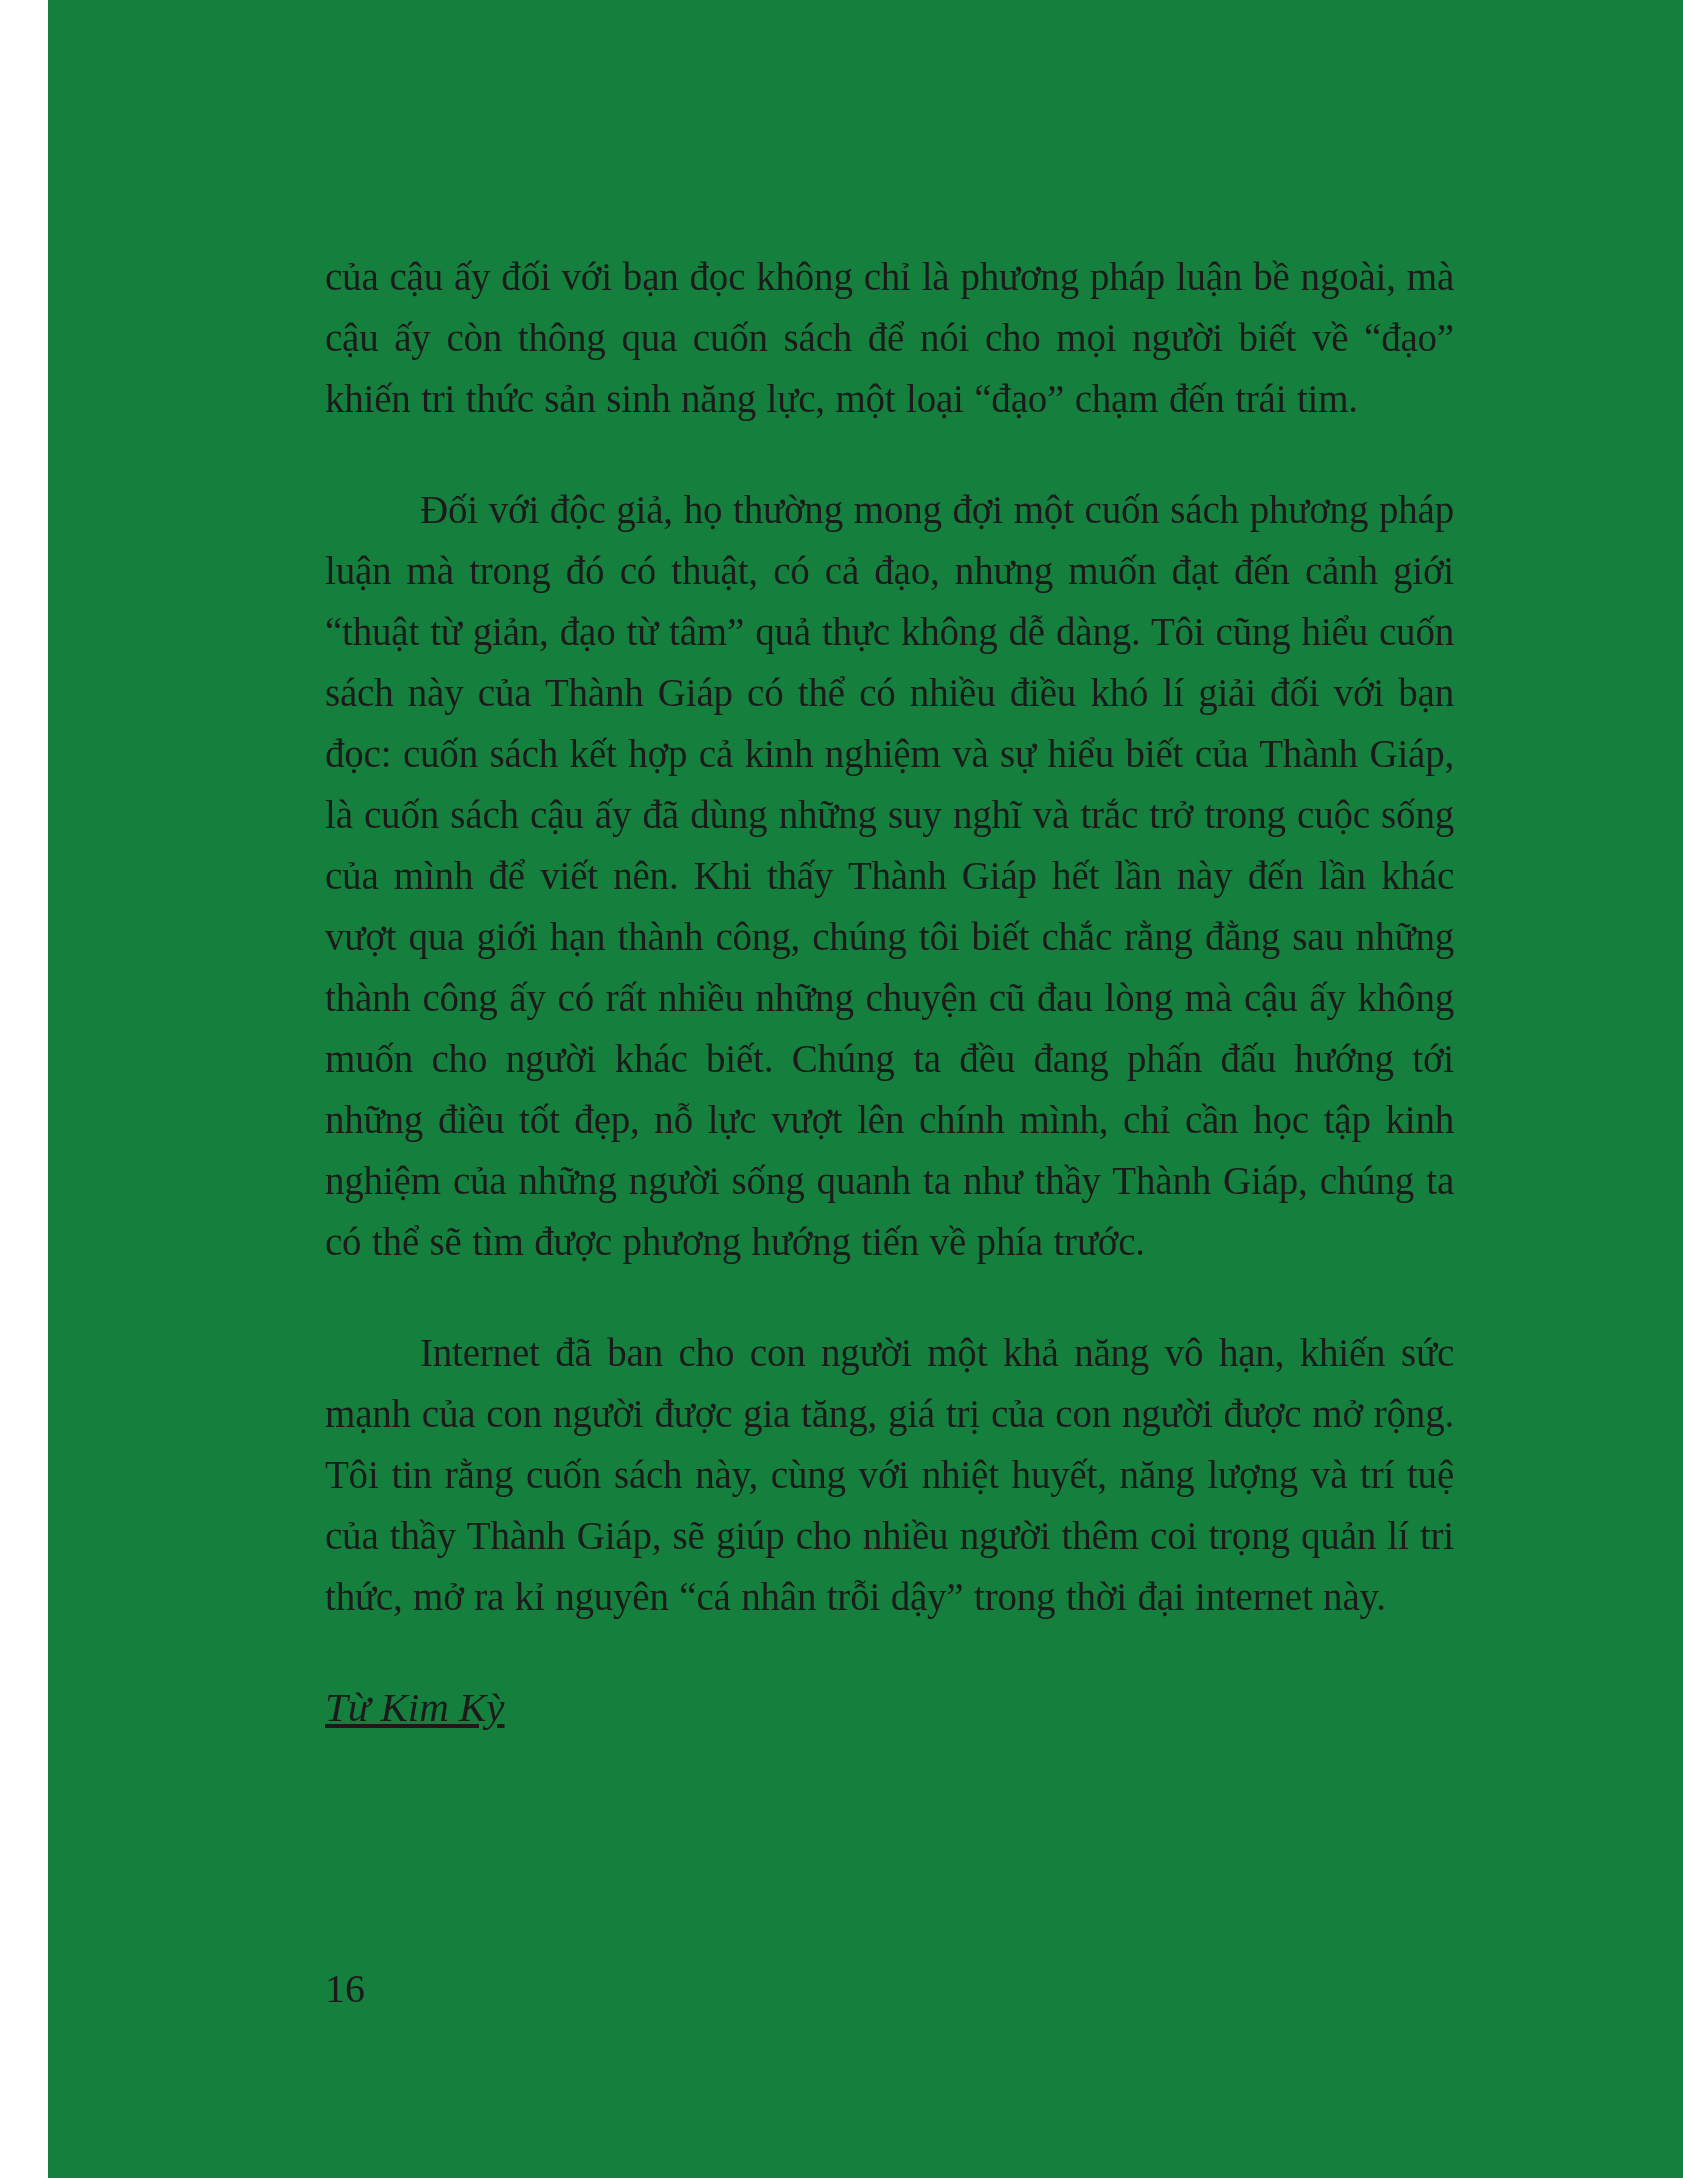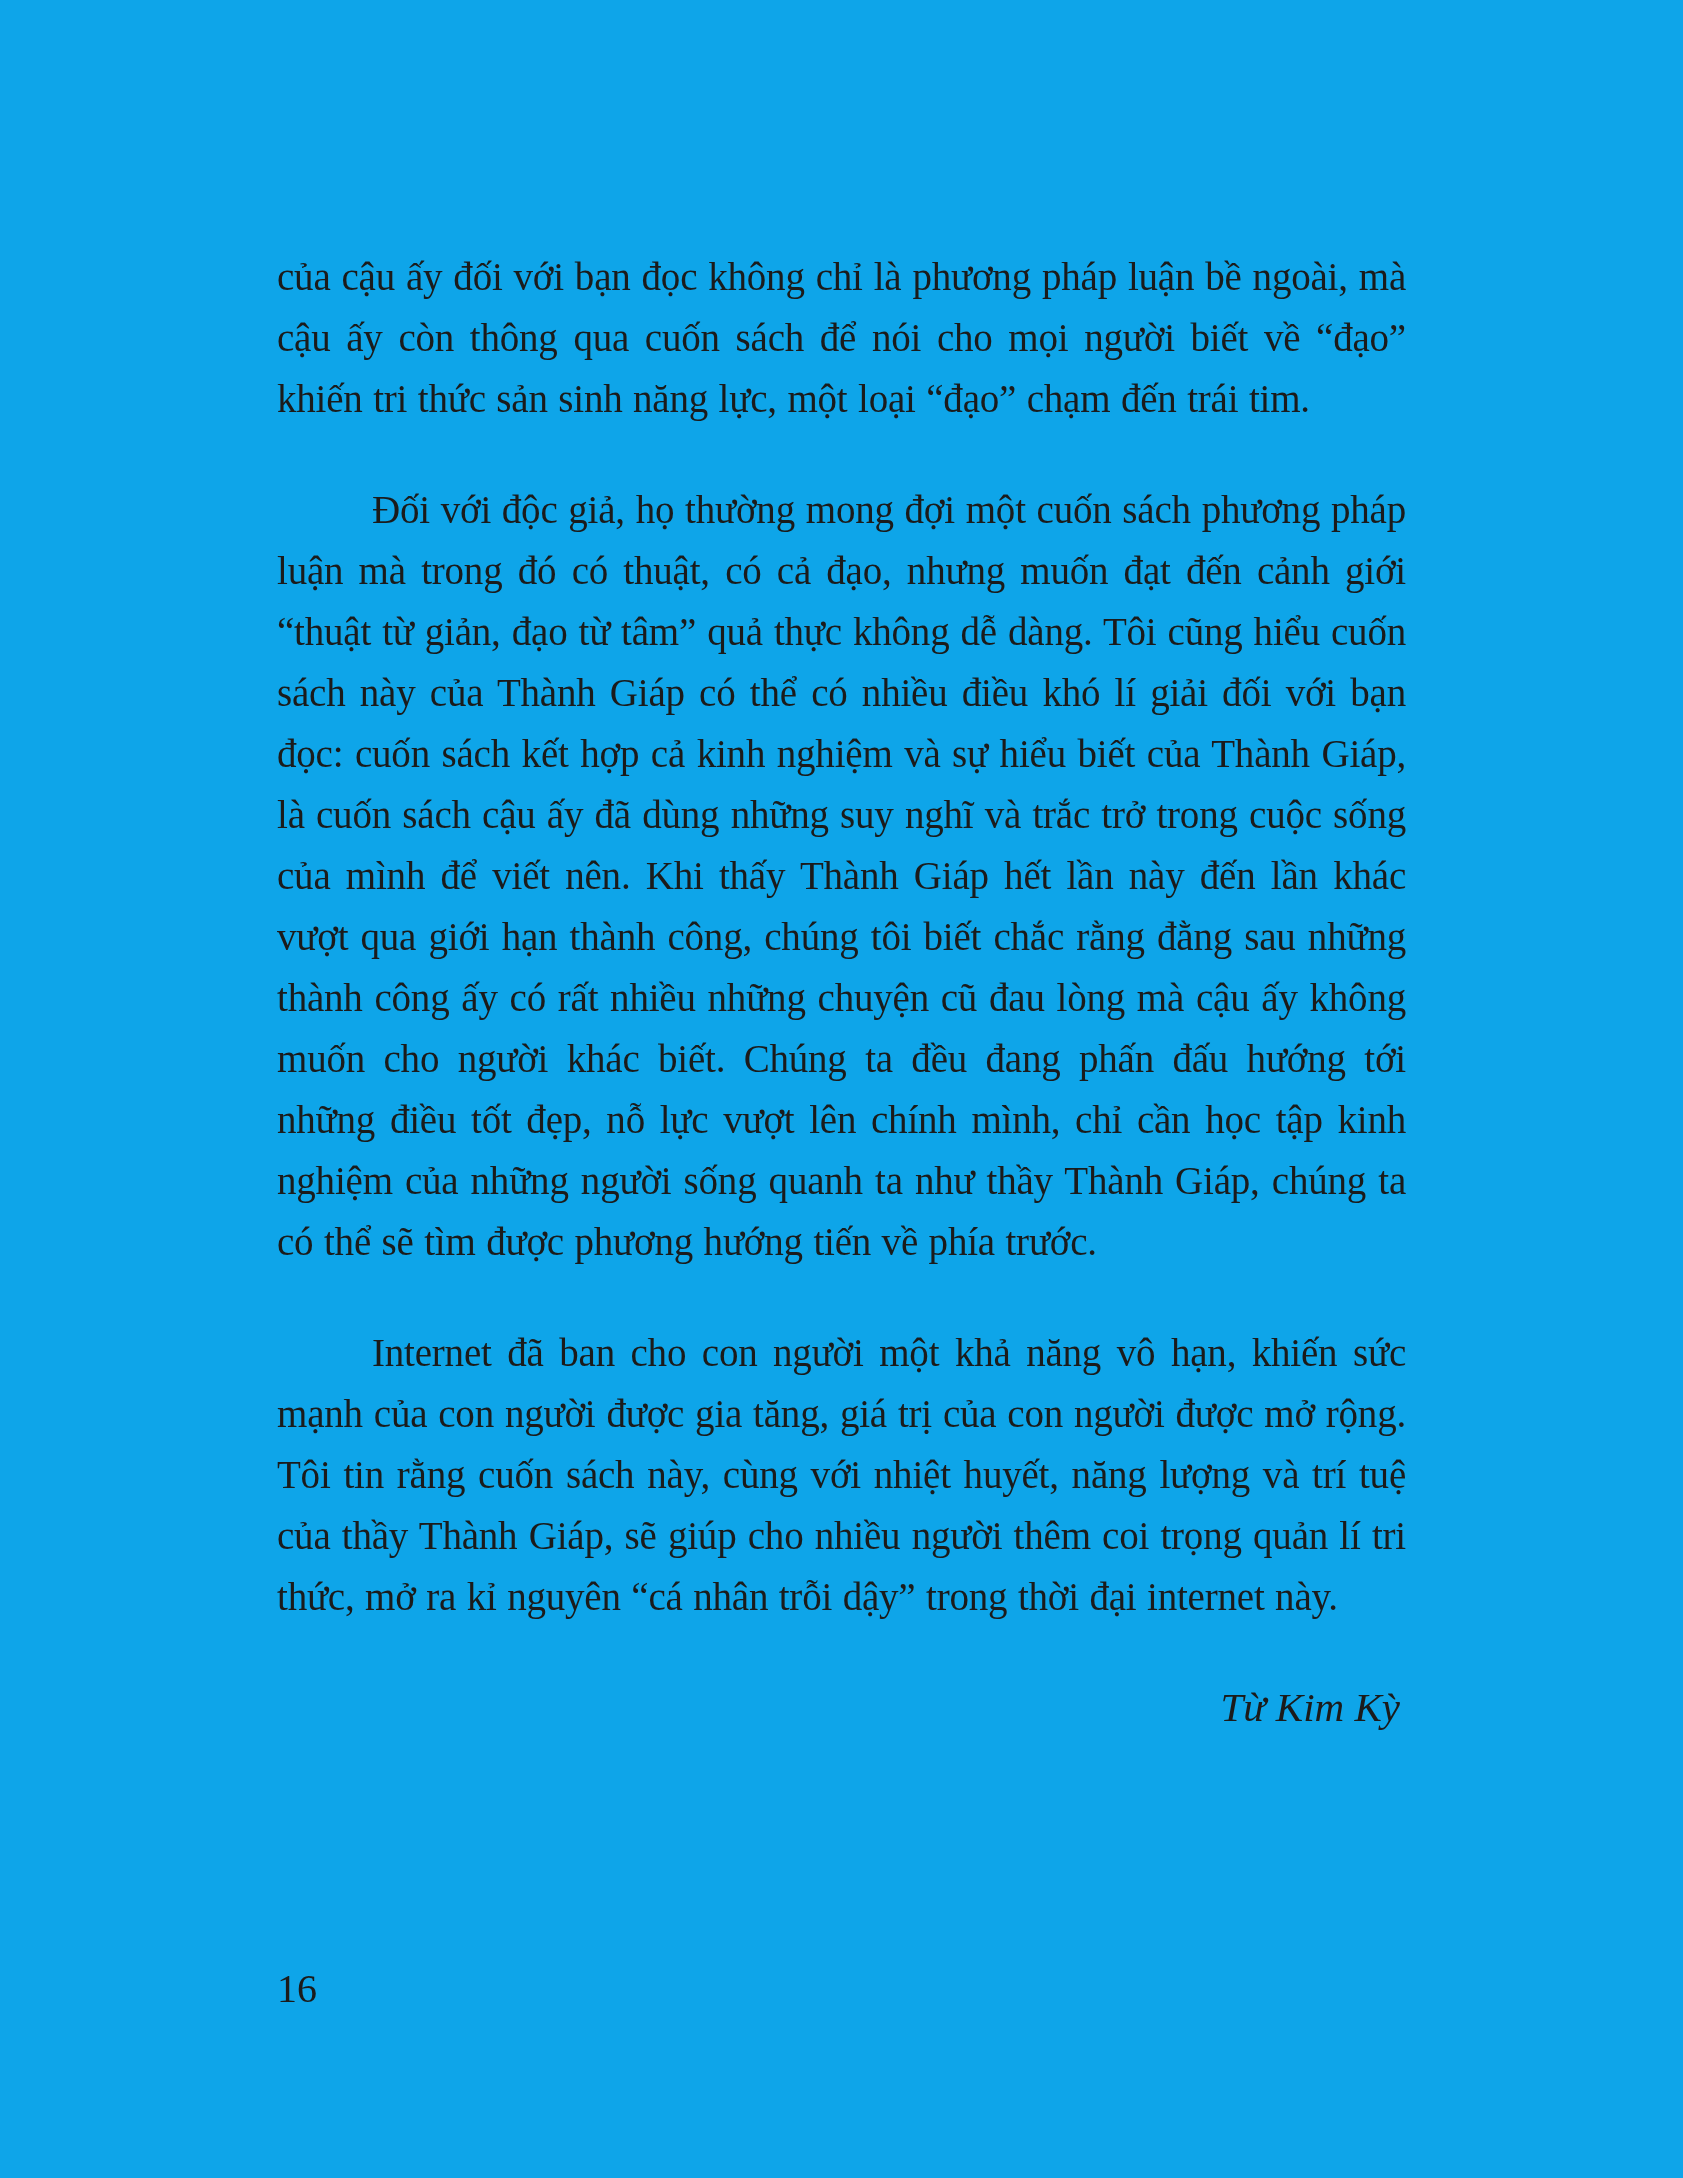--- a/index.html
+++ b/index.html
@@ -11,46 +11,47 @@
     width: 1683px;
     height: 2178px;
     position: relative;
     overflow: hidden;
     font-family: "Liberation Serif", serif;
     color: #1b1b1b;
   }
   .book-page {
     position: absolute;
     inset: 0;
-    background: #0ea5e9;
+    background: #15803d;
+    margin-left: 48px;
   }
   .content {
     position: absolute;
     left: 277px;
     top: 246px;
     width: 1129px;
   }
   p.para {
     margin: 0 0 50px 0;
     font-size: 39px;
     line-height: 61px;
     text-align: justify;
     letter-spacing: -0.2px;
     word-spacing: 1px;
   }
   p.para.indent {
     text-indent: 95px;
   }
   .signature {
-    text-align: right;
     font-style: italic;
     font-size: 41px;
     line-height: 61px;
     margin-top: 2px;
     padding-right: 6px;
+    text-decoration: underline;
   }
   .page-number {
     position: absolute;
     left: 277px;
     top: 1965px;
     font-size: 40px;
     line-height: 48px;
   }
 </style>
 </head>

